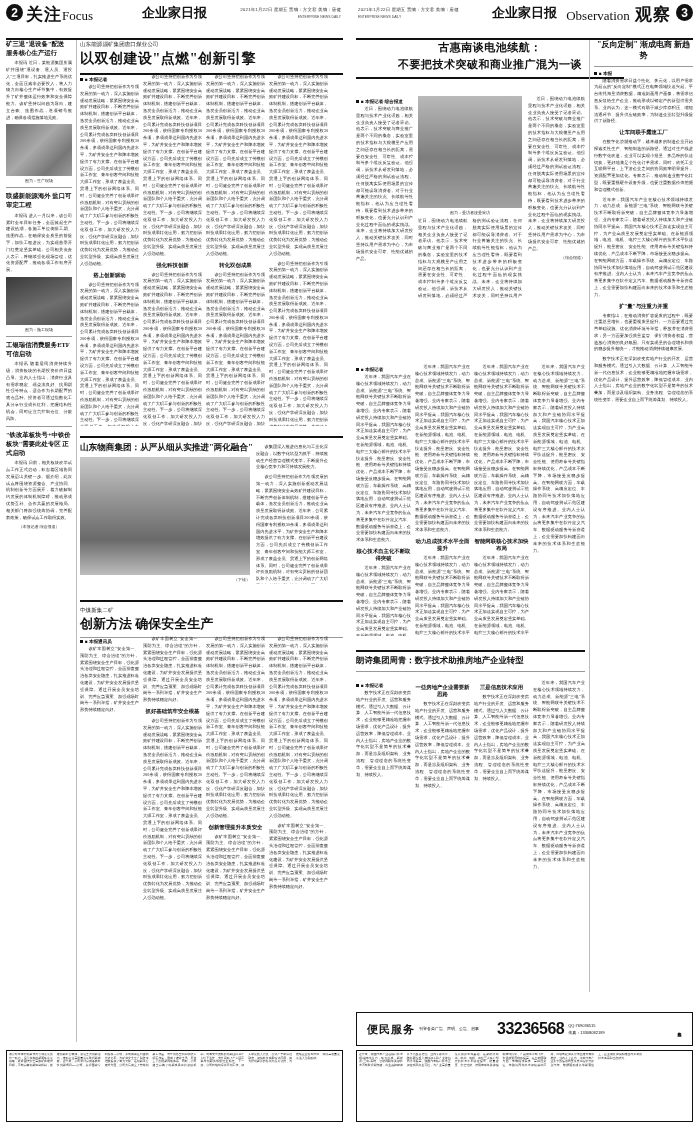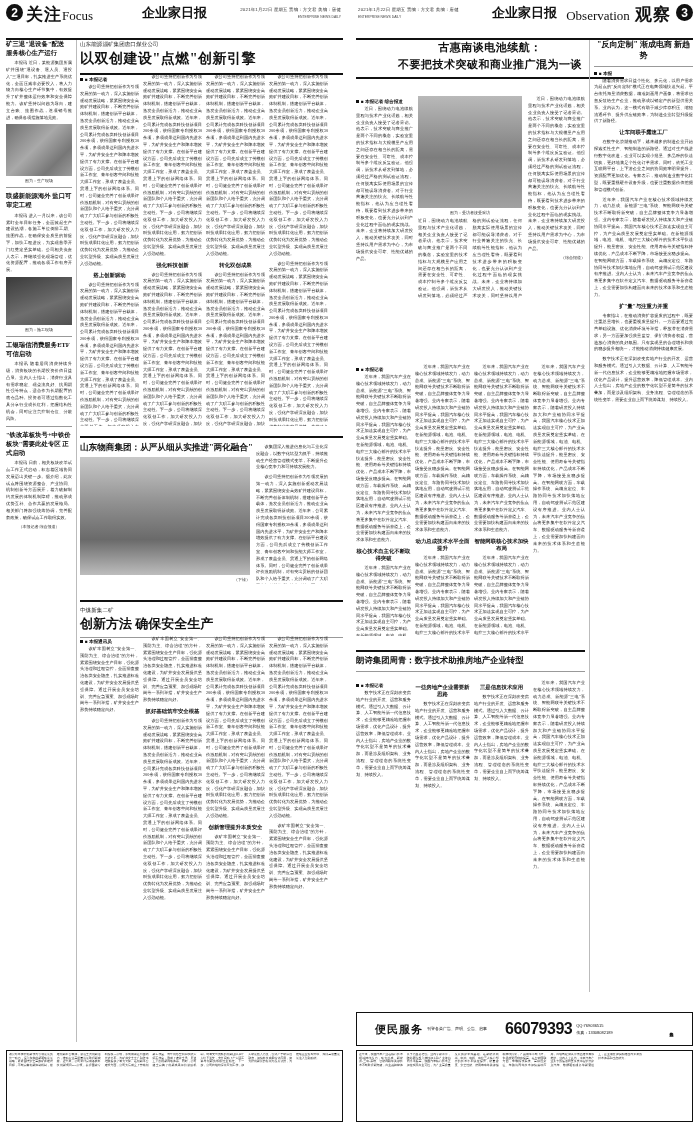--- a/index.html
+++ b/index.html
@@ -376,24 +376,24 @@
             <p>在数字化浪潮推动下，越来越多的制造企业开始探索柔性生产、智能制造的新路径。通过对生产线进行数字化改造，企业可以实现小批量、多品种的快速切换，更好地满足个性化订单需求。同时，依托工业互联网平台，上下游企业之间的协同效率明显提升，资源配置更加优化。专家表示，推动制造业数字化转型，既要重视硬件设备升级，也要注重数据价值挖掘和管理模式创新。</p>
             <p>近年来，我国汽车产业在核心技术领域持续发力，动力总成、新能源"三电"系统、智能网联等关键技术不断取得新突破，自主品牌整体竞争力显著增强。业内专家表示，随着研发投入持续加大和产业链协同水平提高，我国汽车核心技术正加速实现自主可控，为产业高质量发展奠定坚实基础。在新能源领域，电池、电机、电控三大核心部件的技术水平快速提升，能量密度、安全性能、使用寿命等关键指标持续优化，产品成本不断下降，市场接受度稳步提高。在智能网联方面，车载操作系统、高精度定位、车路协同等技术加快落地应用，自动驾驶测试示范区建设有序推进。业内人士认为，未来汽车产业竞争的焦点将更多集中在软件定义汽车、数据驱动服务等新赛道上，企业需要加快构建面向未来的技术体系和生态能力。</p>
           </div>
         <div class="sub-head">扩"量"与注重力并重</div>
         <div class="body">
             <p>专家指出，在推动消费扩容提质的过程中，既要注重总量增长，也要重视质量提升。一方面要通过完善基础设施、优化消费环境等举措，释放潜在消费需求；另一方面要加强质量监管、保护消费者权益，营造放心消费的良好氛围。只有实现量的合理增长和质的稳步提升相统一，才能推动消费持续健康发展。</p>
             <p>数字技术正在深刻改变房地产行业的开发、运营和服务模式。通过引入大数据、云计算、人工智能等新一代信息技术，企业能够更精准地把握市场需求，优化产品设计，提升运营效率，降低管理成本。业内人士指出，房地产企业的数字化转型不是简单的技术叠加，而是涉及组织架构、业务流程、管理理念的系统性变革，需要企业自上而下统筹谋划、持续投入。</p>
           </div>
       </div>
 
-      <div class="svc" style="position:absolute;left:0;right:0;bottom:76px;height:34px;box-sizing:border-box;display:flex;align-items:center;gap:4px;padding:0 18px;">
+      <div class="svc" style="position:absolute;left:0;right:0;bottom:76px;height:34px;box-sizing:border-box;display:flex;align-items:center;gap:4px;padding:0 10px;">
         <div class="svc-title">便民服务</div>
         <div class="svc-small" style="flex:0 0 74px;line-height:1.5;">刊登各类广告、声明、公告、启事</div>
-        <div class="svc-phone">66079393</div>
+        <div class="svc-phone">33236568</div>
         <div style="display:flex;flex-direction:column;gap:1px;">
           <div class="svc-small">QQ:769036515</div>
           <div class="svc-small">传真：13308082189</div>
         </div>
         <div class="svc-small" style="margin-left:auto;writing-mode:vertical-rl;">广告服务热线</div>
       </div>
 
       <div class="ad-box" style="position:absolute;left:0;right:0;bottom:0;height:72px;padding:2px;box-sizing:border-box;">
         <div class="classified" style="column-count:7;height:68px;overflow:hidden;">
           <span>近年来，我国汽车产业在核心技术领域持续发力，动力总成、新能源"三电"系统、智能网联等关键技术不断取得新突破，自主品牌整体竞争力显著增强。业内专家表示，随着研发投入持续加大和产业链协同水平提高，我国汽车核心技术正加速实现自主可控，为产业高质量发展奠定坚实基础。在新能源领域，电池、电机、电控三大核心部件的技术水平快速提升，能量密度、安全性能、使用寿命等关键指标持续优化，产品成本不断下降，市场接受度稳步提高。在智能网联方面，车载操作系统、高精度定位、车路协同等技术加快落地应用，自动驾驶测试示范区建设有序推进。业内人士认为，未来汽车产业竞争的焦点将更多集中在软件定义汽车、数据驱动服务等新赛道上，企业需要加快构建面向未来的技术体系和生态能力。</span>

